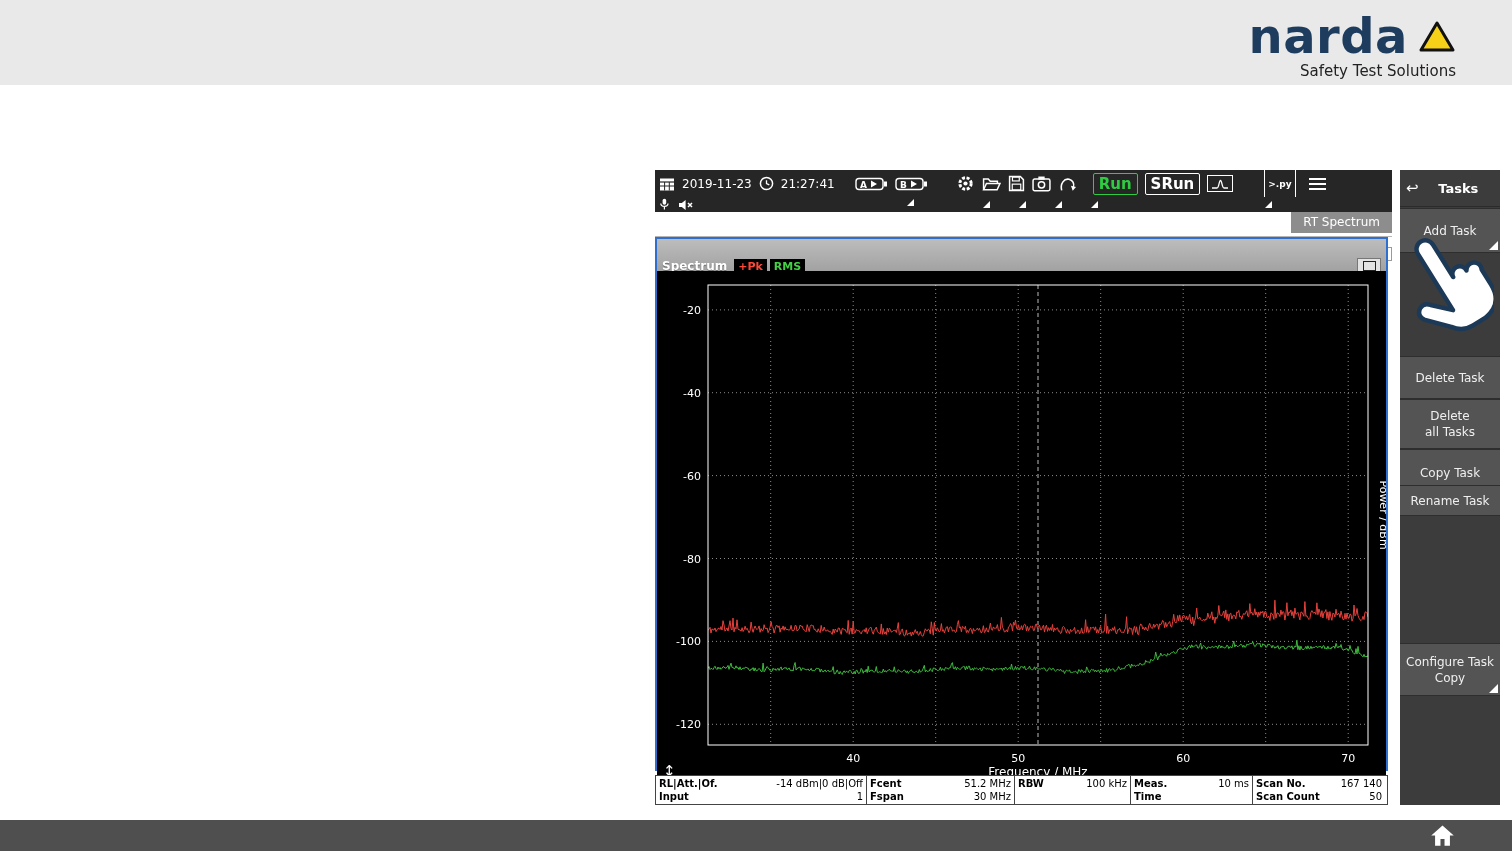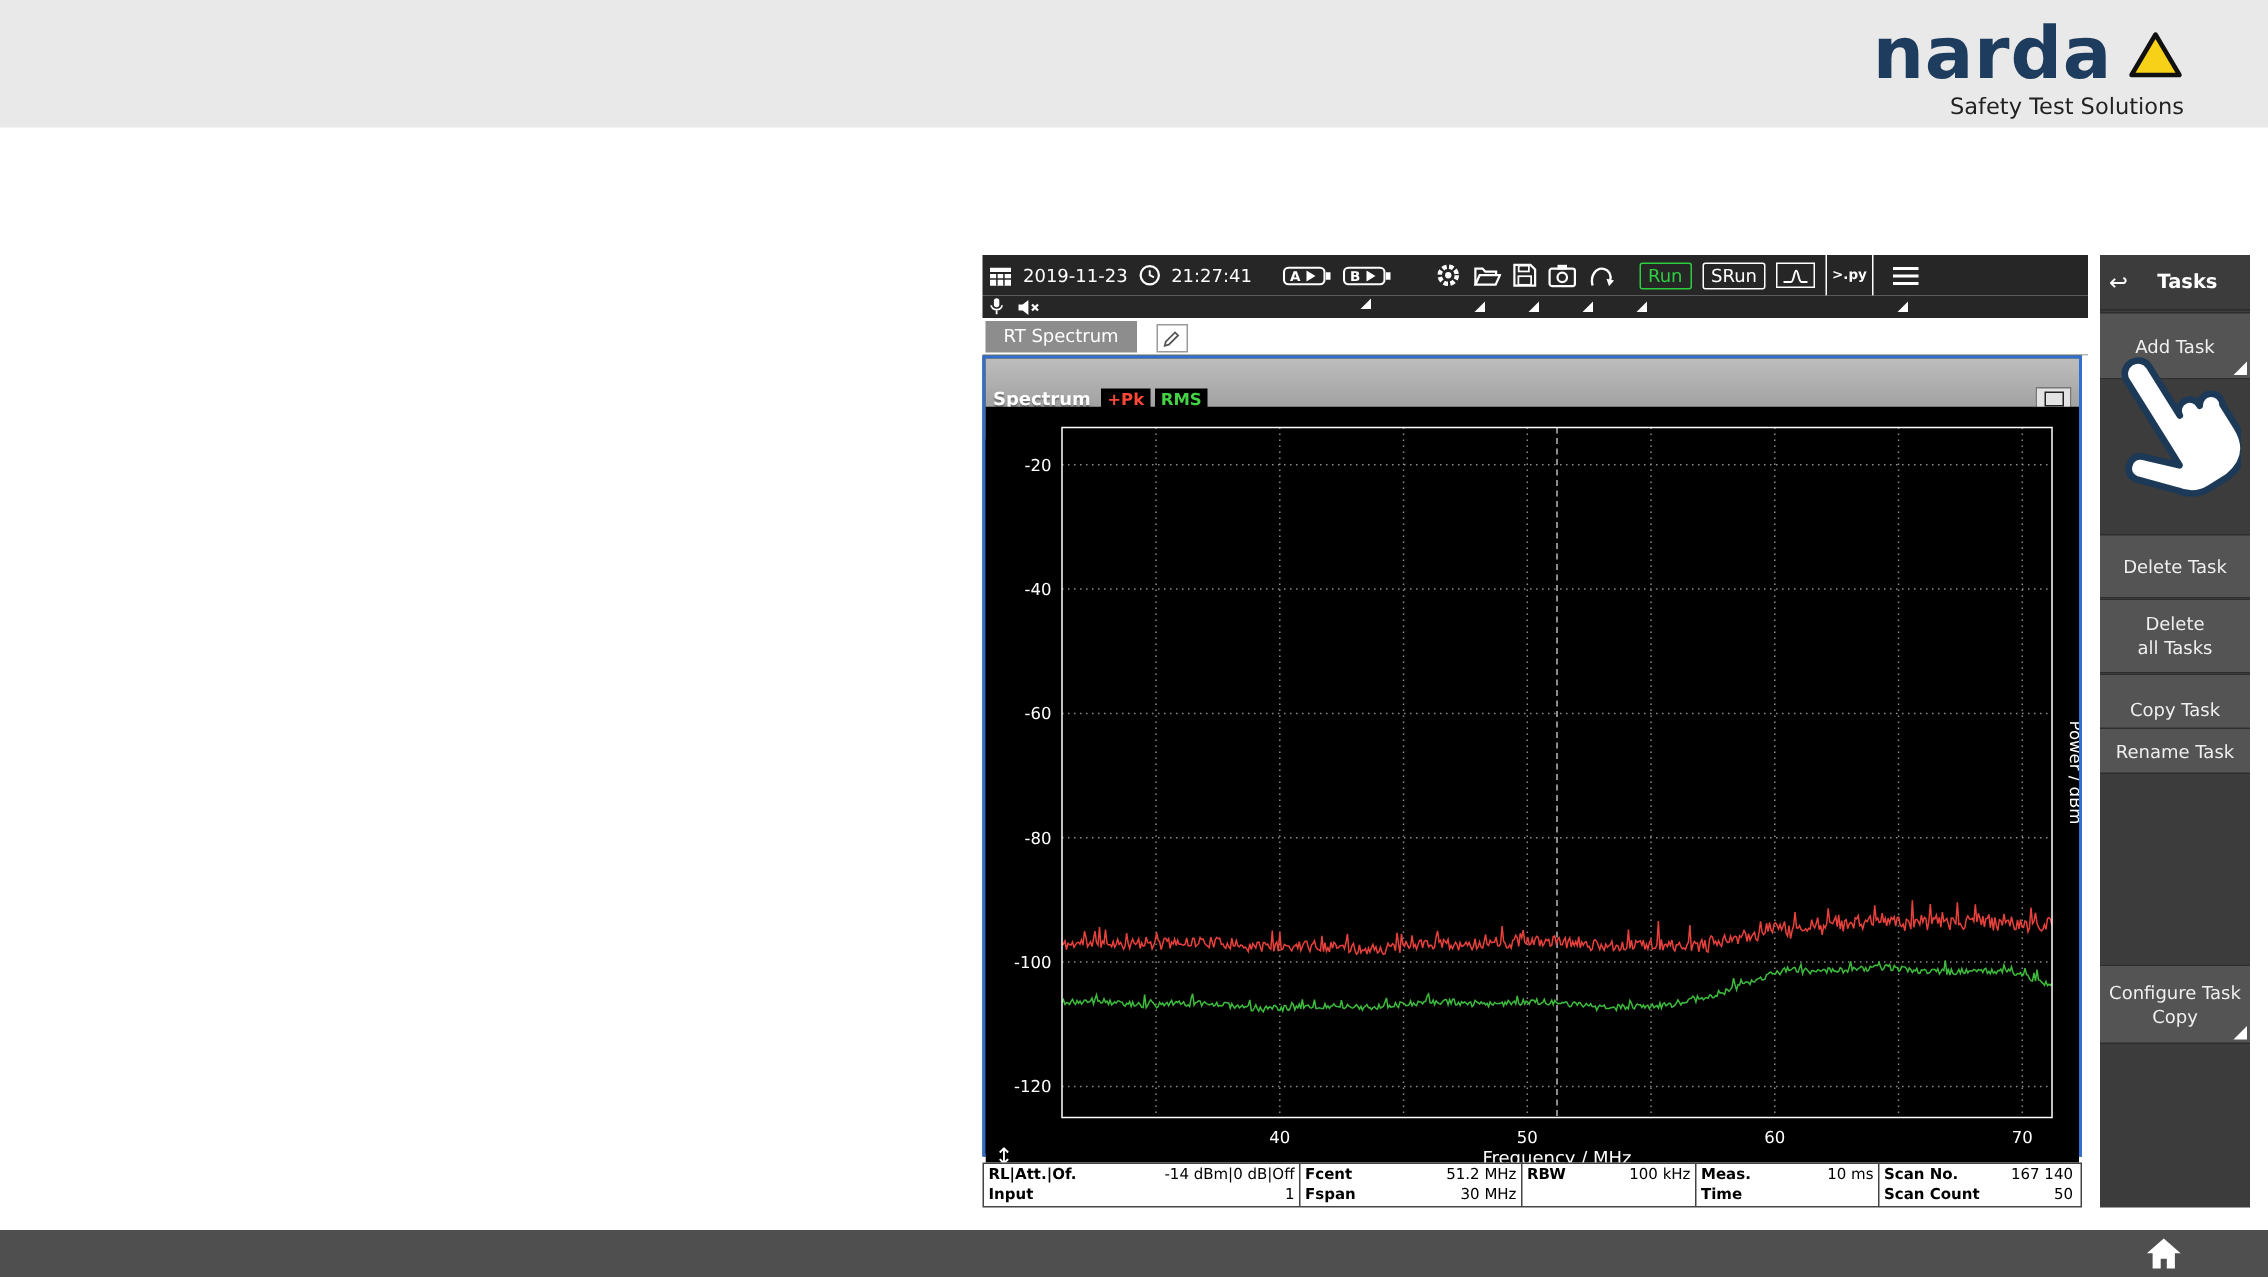--- a/index.html
+++ b/index.html
@@ -16,30 +16,30 @@
   .page-footer{position:absolute;left:0;bottom:0;width:1512px;height:31px;background:#4f4f4f;}
   .home-btn{position:absolute;left:1429px;top:822px;width:27px;height:27px;}
   
   .analyzer{position:absolute;left:655px;top:170px;width:845px;height:635px;}
   .main{position:absolute;left:0;top:0;width:737px;height:635px;}
   .toolbar{position:absolute;left:0;top:0;width:737px;height:27px;background:#262626;
            display:flex;align-items:center;gap:7px;padding:0 0 0 4px;box-sizing:border-box;color:#fff;}
   .toolbar2{position:absolute;left:0;top:27px;width:737px;height:15px;background:#262626;
             display:flex;align-items:center;gap:8px;padding-left:4px;box-sizing:border-box;}
   .tb-text{font-size:12px;color:#fff;white-space:nowrap;}
-  .chip{font-size:12px;font-weight:normal;padding:1px 5px;border-radius:2px;white-space:nowrap;}
+  .chip{font-size:15px;font-weight:bold;padding:1px 5px;border-radius:2px;white-space:nowrap;}
   .chip-run{border:1px solid #2ecc40;color:#2ecc40;}
   .chip-srun{border:1px solid #ffffff;color:#ffffff;}
   .chip-box{border:1px solid #ffffff;color:#ffffff;display:flex;align-items:center;justify-content:center;height:15px;}
   .menu-bars{display:flex;flex-direction:column;gap:3px;margin-left:6px;}
   .menu-bars i{display:block;width:17px;height:2px;background:#fff;}
   .dd{position:absolute;width:0;height:0;border-left:7px solid transparent;border-bottom:7px solid #ffffff;}
   .tabbar{position:absolute;left:0;top:42px;width:737px;height:25px;background:#ffffff;
           border-bottom:1px solid #b5b5b5;display:flex;align-items:flex-end;gap:13px;
-          padding:0 0 0 2px;box-sizing:border-box;}
+          padding:0 0 0 2px;box-sizing:border-box;flex-direction:column;}
   .tab{background:#8d8d8d;color:#ffffff;font-size:12px;padding:3px 12px 4px;margin-bottom:1px;}
   .edit-btn{width:21px;height:19px;border:1px solid #9a9a9a;background:#fff;display:flex;
             align-items:center;justify-content:center;margin-bottom:1px;box-sizing:border-box;}
   
   .panel{position:absolute;left:0;top:67px;width:733px;height:534px;border:2px solid #2f6fd0;
          background:#000;box-sizing:border-box;}
   .panel-header{height:22px;background:linear-gradient(#bdbdbd,#8f8f8f);display:flex;
                 align-items:center;gap:3px;padding:16px 5px;}
   .panel-title{color:#ffffff;font-size:12px;font-weight:bold;text-shadow:0 1px 1px #666;margin-right:4px;}
   .chip-pk{background:#000;color:#ff4838;font-size:11px;font-weight:bold;padding:1px 4px;}
@@ -148,21 +148,21 @@
         <polygon points="12.3,10.2 17.1,11.3 13.9,14.9" fill="#fff"></polygon>
       </svg>
       <span style="width:2px"></span>
       <span class="chip chip-run">Run</span>
       <span class="chip chip-srun">SRun</span>
       <span class="chip-box" style="width:24px">
         <svg class="icon-svg" width="20" height="12" viewBox="0 0 20 12">
           <path d="M2 10 H7 C9 10 9 2.5 10.5 2.5 C12 2.5 12 10 14 10 H18" fill="none" stroke="#fff" stroke-width="1.3"></path>
         </svg>
       </span>
-      <span class="chip-box" style="padding:18px 3px;font-size:9px;font-weight:bold;">&gt;.py</span>
+      <span class="chip-box" style="padding:18px 3px;font-size:9px;font-weight:bold;margin-left:24px;">&gt;.py</span>
       <span class="menu-bars">
           <i></i>
           <i></i>
           <i></i>
         </span>
     </div>
 
     <div class="toolbar2">
       <svg class="icon-svg" width="11" height="13" viewBox="0 0 11 13">
         <rect x="3.6" y="0.8" width="3.6" height="6" rx="1.8" fill="#fff"></rect>

